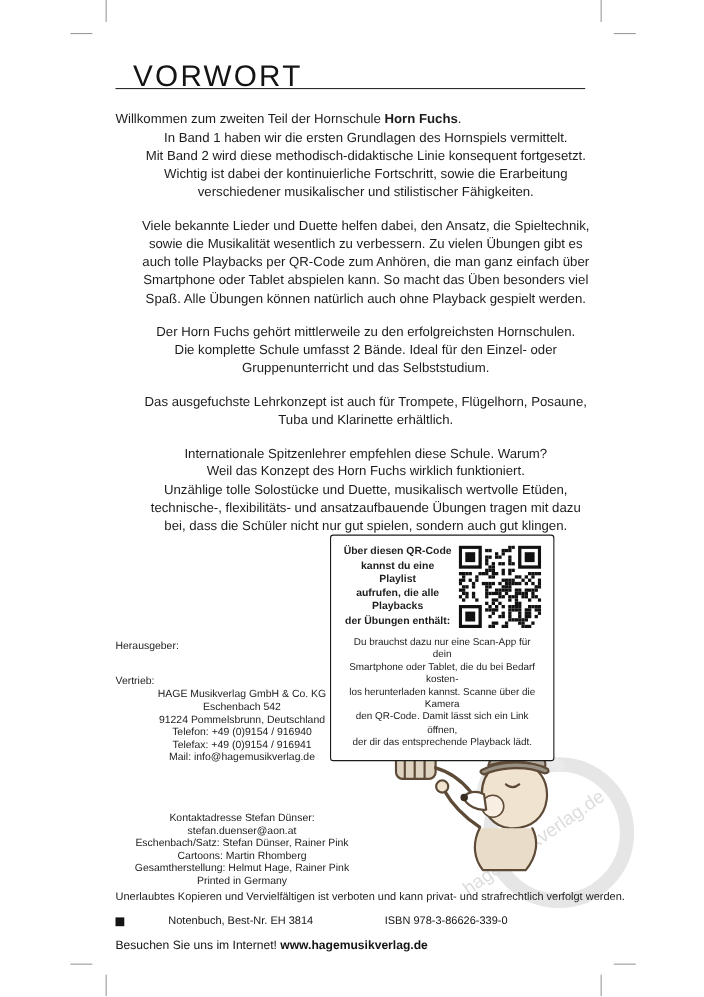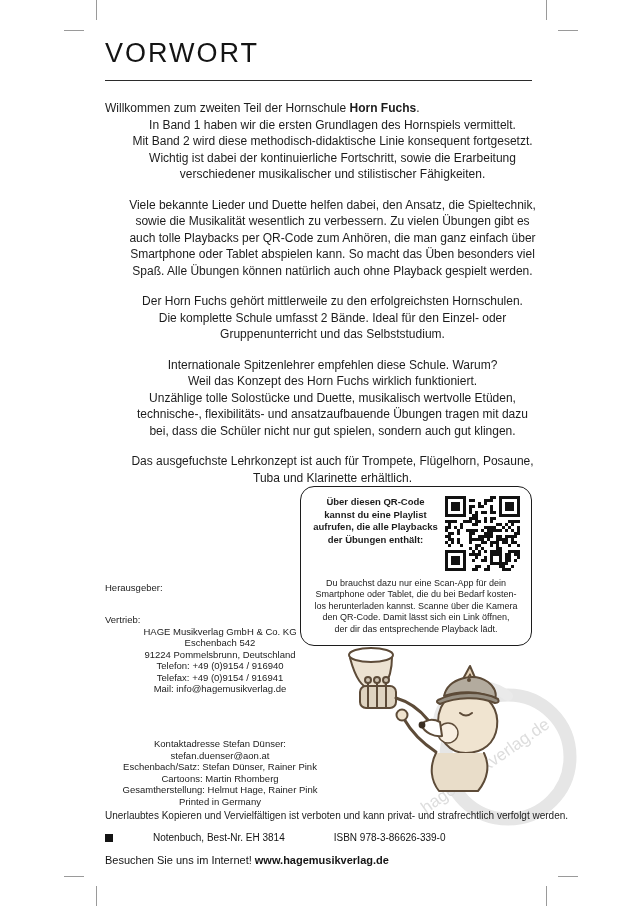--- a/index.html
+++ b/index.html
@@ -6,37 +6,37 @@
   .page{
     position:relative;width:640px;height:906px;background:#ffffff;overflow:hidden;
     font-family:"Liberation Sans","DejaVu Sans",sans-serif;color:#1c1c1c;
   }
   
   .crop{position:absolute;background:#9a9a9a;}
   .crop.v{width:1px;height:20px;}
   .crop.h{width:20px;height:1px;}
 
   .title{
-    position:absolute;left:105px;top:38px;margin:0;
+    position:absolute;left:105px;top:38px;margin:16px;
     font-size:27px;font-weight:400;letter-spacing:2px;color:#141414;
   }
   .title-rule{position:absolute;left:105px;top:80px;width:427px;height:1px;background:#2b2b2b;}
 
   .body-copy{
     position:absolute;left:105px;top:100px;width:455px;
     font-size:12px;line-height:16.5px;color:#1c1c1c;
   }
   .para{margin:0 0 14px 0;}
   .prelines{white-space:pre-line;text-align:center;}
   .block{display:block;}
   strong{font-weight:bold;}
 
   .qr-box{
-    position:absolute;left:300px;top:486px;width:232px;
-    border:1.6px solid #1c1c1c;border-radius:14px;
+    position:absolute;left:300px;top:486px;width:204px;
+    border:1.6px solid #1c1c1c;border-radius:3px;
     padding:9px 11px 10px 11px;box-sizing:border-box;background:#ffffff;z-index:3;
   }
   .qr-top{display:flex;align-items:flex-start;}
   .qr-heading{font-weight:bold;font-size:9.5px;line-height:12.5px;flex:1;}
   .qr-svg{width:75px;height:75px;margin-left:6px;flex:0 0 auto;}
   .qr-body{margin-top:7px;font-size:9px;line-height:11.4px;}
 
   .imprint{
     position:absolute;left:105px;width:230px;
     font-size:9.5px;line-height:11.5px;color:#222;z-index:3;
@@ -49,21 +49,21 @@
     position:absolute;left:105px;top:810px;white-space:nowrap;
     font-size:10px;color:#222;z-index:3;
   }
   .product-line{
     position:absolute;left:105px;top:832px;white-space:nowrap;
     font-size:10px;color:#141414;z-index:3;display:flex;align-items:center;gap:33px;
   }
   .product-square{
     display:inline-block;width:8px;height:8px;background:#141414;margin-right:7px;
   }
-  .product-isbn{margin-left:16px;}
+  .product-isbn{margin-left:32px;}
   .website-line{
     position:absolute;left:105px;top:854px;white-space:nowrap;
     font-size:11px;color:#141414;z-index:3;
   }
   .website-url{font-weight:bold;cursor:pointer;}
 
   .watermark{position:absolute;left:408px;top:652px;z-index:0;}
   .fox-art{position:absolute;left:338px;top:640px;z-index:1;}
 </style>
 </head>
@@ -126,27 +126,27 @@
 Wichtig ist dabei der kontinuierliche Fortschritt, sowie die Erarbeitung
 verschiedener musikalischer und stilistischer Fähigkeiten.</span></p>
     <p class="para prelines">Viele bekannte Lieder und Duette helfen dabei, den Ansatz, die Spieltechnik,
 sowie die Musikalität wesentlich zu verbessern. Zu vielen Übungen gibt es
 auch tolle Playbacks per QR-Code zum Anhören, die man ganz einfach über
 Smartphone oder Tablet abspielen kann. So macht das Üben besonders viel
 Spaß. Alle Übungen können natürlich auch ohne Playback gespielt werden.</p>
     <p class="para prelines">Der Horn Fuchs gehört mittlerweile zu den erfolgreichsten Hornschulen.
 Die komplette Schule umfasst 2 Bände. Ideal für den Einzel- oder
 Gruppenunterricht und das Selbststudium.</p>
+    <p class="para prelines">Das ausgefuchste Lehrkonzept ist auch für Trompete, Flügelhorn, Posaune,
+Tuba und Klarinette erhältlich.</p>
     <p class="para prelines">Internationale Spitzenlehrer empfehlen diese Schule. Warum?
 Weil das Konzept des Horn Fuchs wirklich funktioniert.
 Unzählige tolle Solostücke und Duette, musikalisch wertvolle Etüden,
 technische-, flexibilitäts- und ansatzaufbauende Übungen tragen mit dazu
 bei, dass die Schüler nicht nur gut spielen, sondern auch gut klingen.</p>
-    <p class="para prelines">Das ausgefuchste Lehrkonzept ist auch für Trompete, Flügelhorn, Posaune,
-Tuba und Klarinette erhältlich.</p>
   </div>
 
   <div class="qr-box">
     <div class="qr-top">
       <div class="qr-heading prelines">Über diesen QR-Code
 kannst du eine Playlist
 aufrufen, die alle Playbacks
 der Übungen enthält:</div>
       <svg class="qr-svg" id="qr-svg" viewBox="0 0 75 75">
           <rect x="0" y="0" width="75" height="75" fill="#ffffff"></rect>

